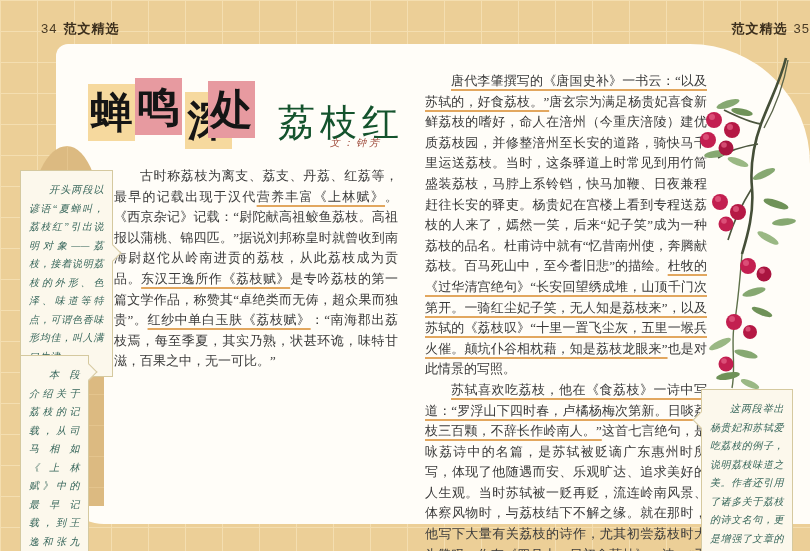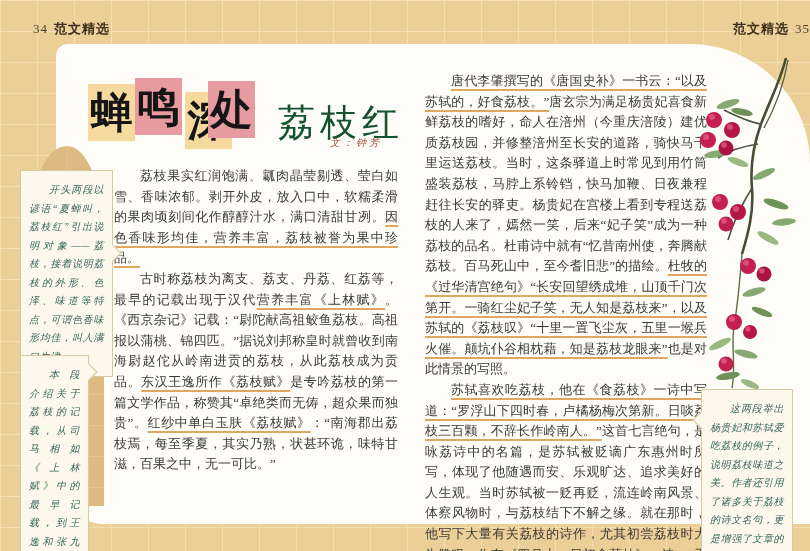--- a/index.html
+++ b/index.html
@@ -15,22 +15,22 @@
   #stage{position:absolute;inset:0;}
 
   
   .page{
     position:absolute;left:56px;top:44px;width:754px;height:480px;
     background:#fffdf8;border-radius:12px 120px 0 48px;
   }
 
   
   .hdr{
-    position:absolute;top:20px;font-family:Liberation Serif, serif;
-    font-size:13px;color:#3c2f1d;letter-spacing:1px;
+    position:absolute;top:20px;font-family:Liberation Sans, sans-serif;
+    font-size:13px;color:#3c2f1d;letter-spacing:1px;margin-left:8px;
   }
   .hdr .num{font-weight:400;color:#4a3b24;}
   .hdr .brand{font-weight:700;}
   .hdr-left{left:33px;}
   .hdr-right{right:0;}
   .hdr span{margin-right:6px;}
   .hdr-right span{margin-right:0;margin-left:6px;}
 
   
   .hill{
@@ -119,21 +119,20 @@
   <div class="title-row">
       <div class="tile" style="background: rgb(246, 217, 158);">蝉</div>
       <div class="tile" style="background: rgb(231, 154, 160);">鸣</div>
       <div class="tile" style="background: rgb(246, 217, 158);">深</div>
       <div class="tile" style="background: rgb(231, 154, 160);">处</div>
     </div>
   <span class="title-accent" style="position:absolute;left:262px;top:84px;">荔枝红</span>
   <div class="byline">文：钟芳</div>
 
   <div class="col col-left">
-      <p><span>荔枝果实红润饱满、瓤肉晶莹剔透、莹白如雪、香味浓郁。剥开外皮，放入口中，软糯柔滑的果肉顷刻间化作醇醇汁水，满口清甜甘冽。</span><span class="u">因色香味形均佳，营养丰富，荔枝被誉为果中珍品。</span></p>
       <p><span>古时称荔枝为离支、荔支、丹荔、红荔等，最早的记载出现于汉代</span><span class="u">营养丰富《上林赋》</span><span>。《西京杂记》记载：“尉陀献高祖鲛鱼荔枝。高祖报以蒲桃、锦四匹。”据说刘邦称皇时就曾收到南海尉赵佗从岭南进贡的荔枝，从此荔枝成为贡品。</span><span class="u">东汉王逸所作《荔枝赋》</span><span>是专吟荔枝的第一篇文学作品，称赞其“卓绝类而无俦，超众果而独贵”。</span><span class="u">红纱中单白玉肤《荔枝赋》</span><span>：“南海郡出荔枝焉，每至季夏，其实乃熟，状甚环诡，味特甘滋，百果之中，无一可比。”</span></p>
     </div>
   <div class="col col-right">
       <p><span class="u">唐代李肇撰写的《唐国史补》一书云：“以及苏轼的，好食荔枝。”</span><span>唐玄宗为满足杨贵妃喜食新鲜荔枝的嗜好，命人在涪州（今重庆涪陵）建优质荔枝园，并修整涪州至长安的道路，骑快马千里运送荔枝。当时，这条驿道上时常见到用竹筒盛装荔枝，马脖上系铃铛，快马加鞭、日夜兼程赶往长安的驿吏。杨贵妃在宫楼上看到专程送荔枝的人来了，嫣然一笑，后来“妃子笑”成为一种荔枝的品名。杜甫诗中就有“忆昔南州使，奔腾献荔枝。百马死山中，至今耆旧悲”的描绘。</span><span class="u">杜牧的《过华清宫绝句》“长安回望绣成堆，山顶千门次第开。一骑红尘妃子笑，无人知是荔枝来”，以及苏轼的《荔枝叹》“十里一置飞尘灰，五里一堠兵火催。颠坑仆谷相枕藉，知是荔枝龙眼来”</span><span>也是对此情景的写照。</span></p>
       <p><span class="u">苏轼喜欢吃荔枝，他在《食荔枝》一诗中写道：“罗浮山下四时春，卢橘杨梅次第新。日啖荔枝三百颗，不辞长作岭南人。”</span><span>这首七言绝句，是咏荔诗中的名篇，是苏轼被贬谪广东惠州时所写，体现了他随遇而安、乐观旷达、追求美好的人生观。当时苏轼被一贬再贬，流连岭南风景、体察风物时，与荔枝结下不解之缘。就在那时，他写下大量有关荔枝的诗作，尤其初尝荔枝时大为赞叹，作有《四月十一日初食荔枝》一诗：“垂黄缀紫烟雨里，特与荔枝为先驱。海山仙人绛罗襦，红纱中单白玉肤。不须更待妃子笑，风骨自是倾城姝。”</span></p>
     </div>
 
   <div class="note note-1">
     <span class="ptr"></span>
     <p>开头两段以谚语“夏蝉叫，荔枝红”引出说明对象——荔枝，接着说明荔枝的外形、色泽、味道等特点，可谓色香味形均佳，叫人满口生津。</p>

